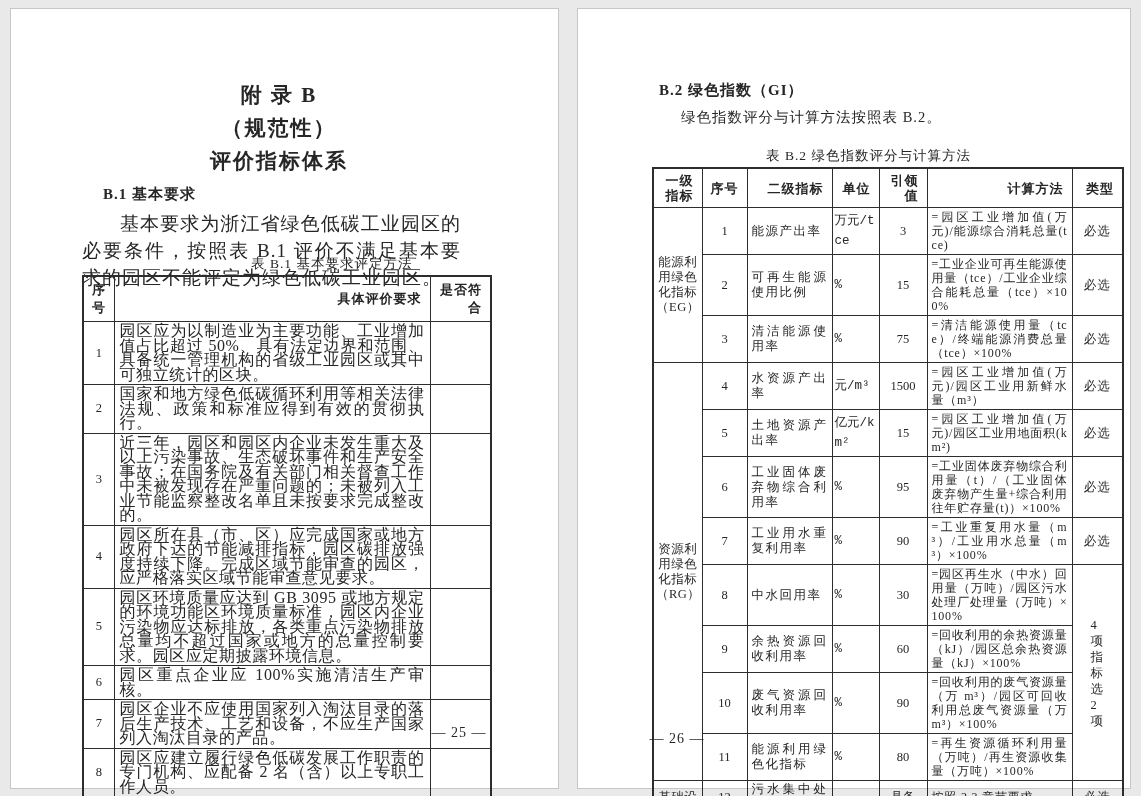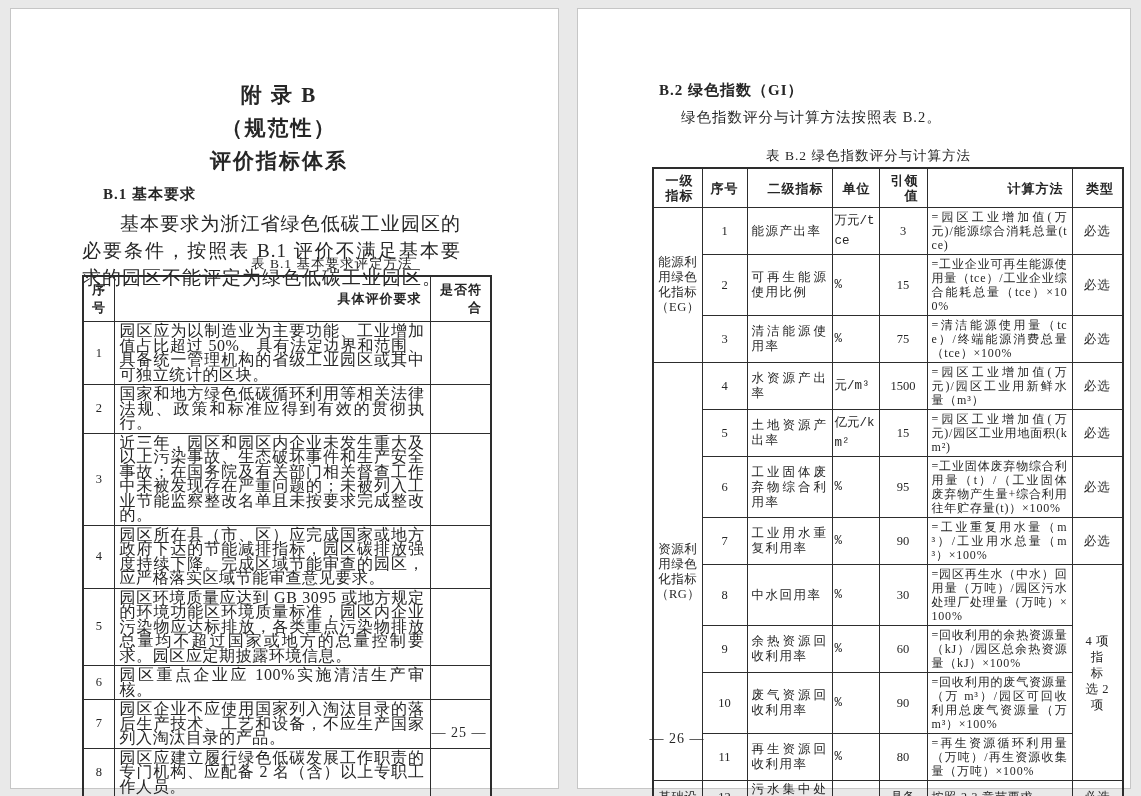--- a/index.html
+++ b/index.html
@@ -93,22 +93,22 @@
   .b2-table td.unit {
     text-align:left; word-break:break-all; padding:1px 2px; line-height:20px;font-family:Liberation Mono, monospace;
   }
   .b2-table td.tgt { text-align:center; }
   .b2-table td.mth {
     font-size:12px; letter-spacing:0.8px; line-height:14px;
     padding:2px 4px; text-align:justify; word-break:break-all;
   }
   .b2-table td.typ { text-align:center; letter-spacing:1px; }
   .b2-table td.typ-merged {
-    text-align:center; letter-spacing:0.5px; line-height:16px;
-    padding:1px 12px; word-break:break-all;
+    text-align:left; letter-spacing:0.5px; line-height:16px;
+    padding:1px 18px; word-break:break-all;
   }
 </style>
 </head>
 <body>
 
 <div class="page page-left">
 
   <div class="title-block">
     <div>附 录 B</div>
     <div>（规范性）</div>
@@ -282,21 +282,21 @@
     </tr>
     <tr>
       <td class="no">10</td>
       <td class="ind">废气资源回收利用率</td>
       <td class="unit">%</td>
       <td class="tgt">90</td>
       <td class="mth">=回收利用的废气资源量（万 m³）/园区可回收利用总废气资源量（万 m³）×100%</td>
     </tr>
     <tr>
       <td class="no">11</td>
-      <td class="ind">再生资源回收利用率</td>
+      <td class="ind">能源利用绿色化指标</td>
       <td class="unit">%</td>
       <td class="tgt">80</td>
       <td class="mth">=再生资源循环利用量（万吨）/再生资源收集量（万吨）×100%</td>
     </tr>
     <tr>
       <td class="grp">基础设</td>
       <td class="no">12</td>
       <td class="ind">污水集中处理设施</td>
       <td class="unit">-</td>
       <td class="tgt">具备</td>

